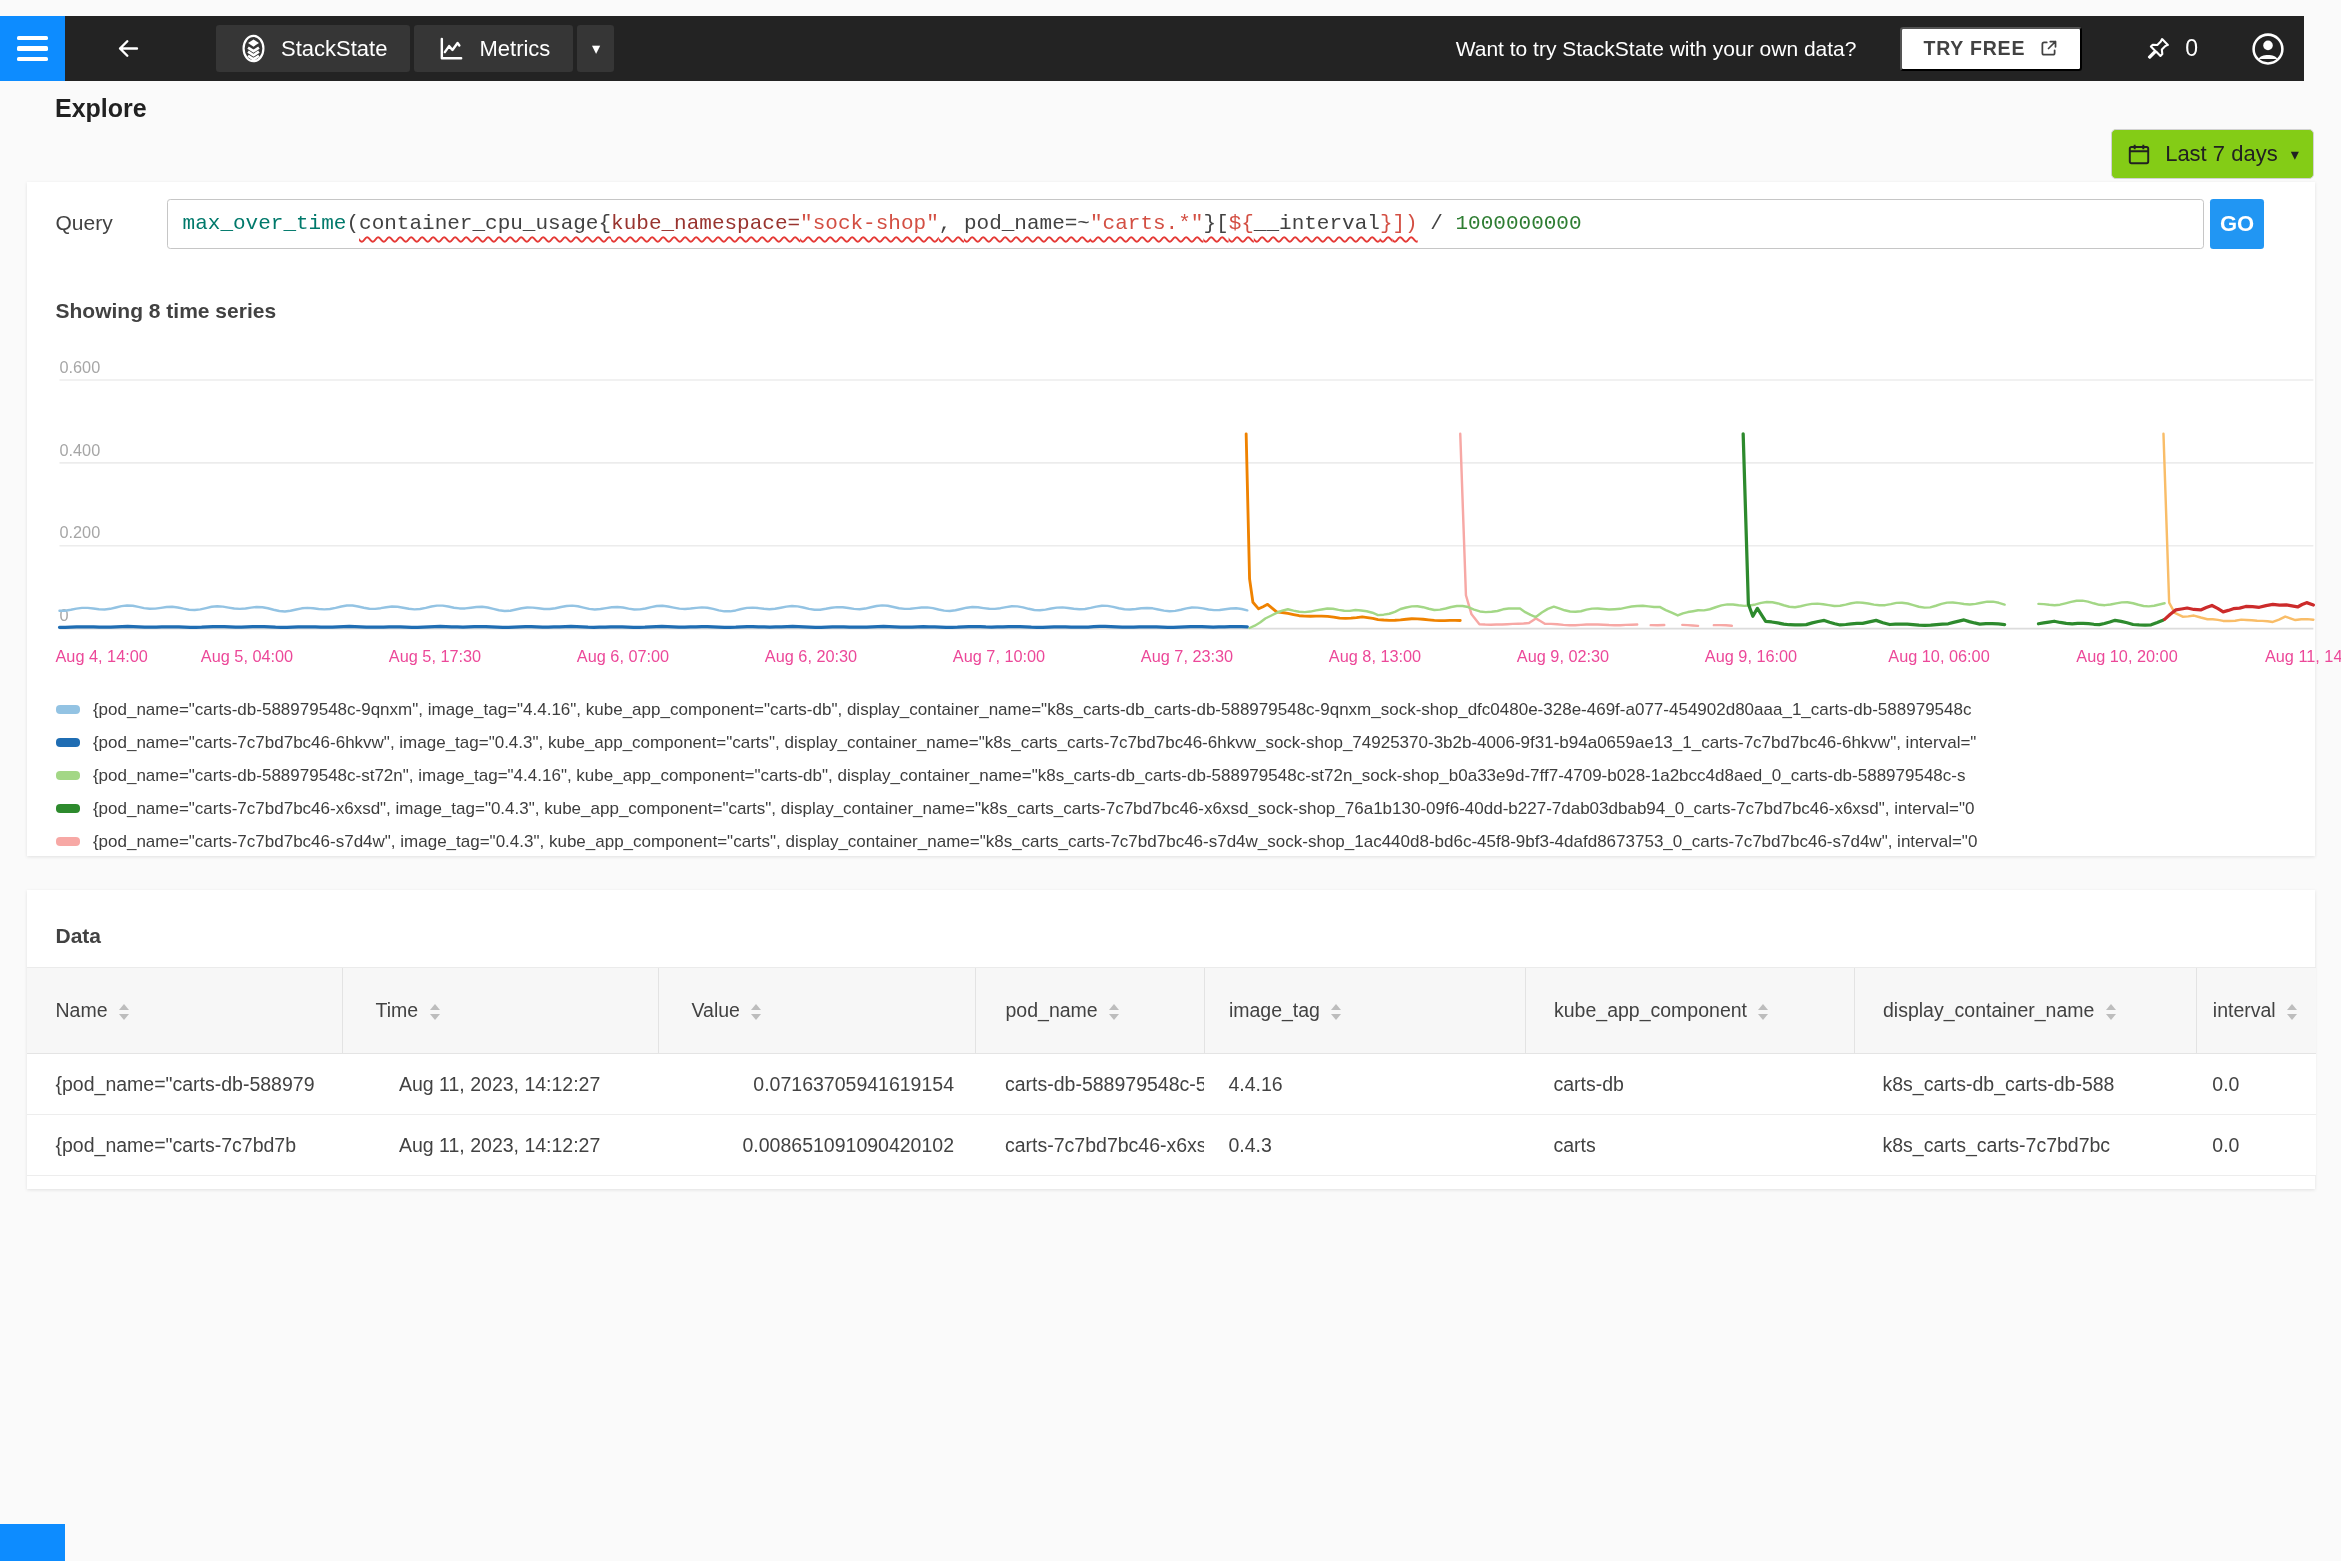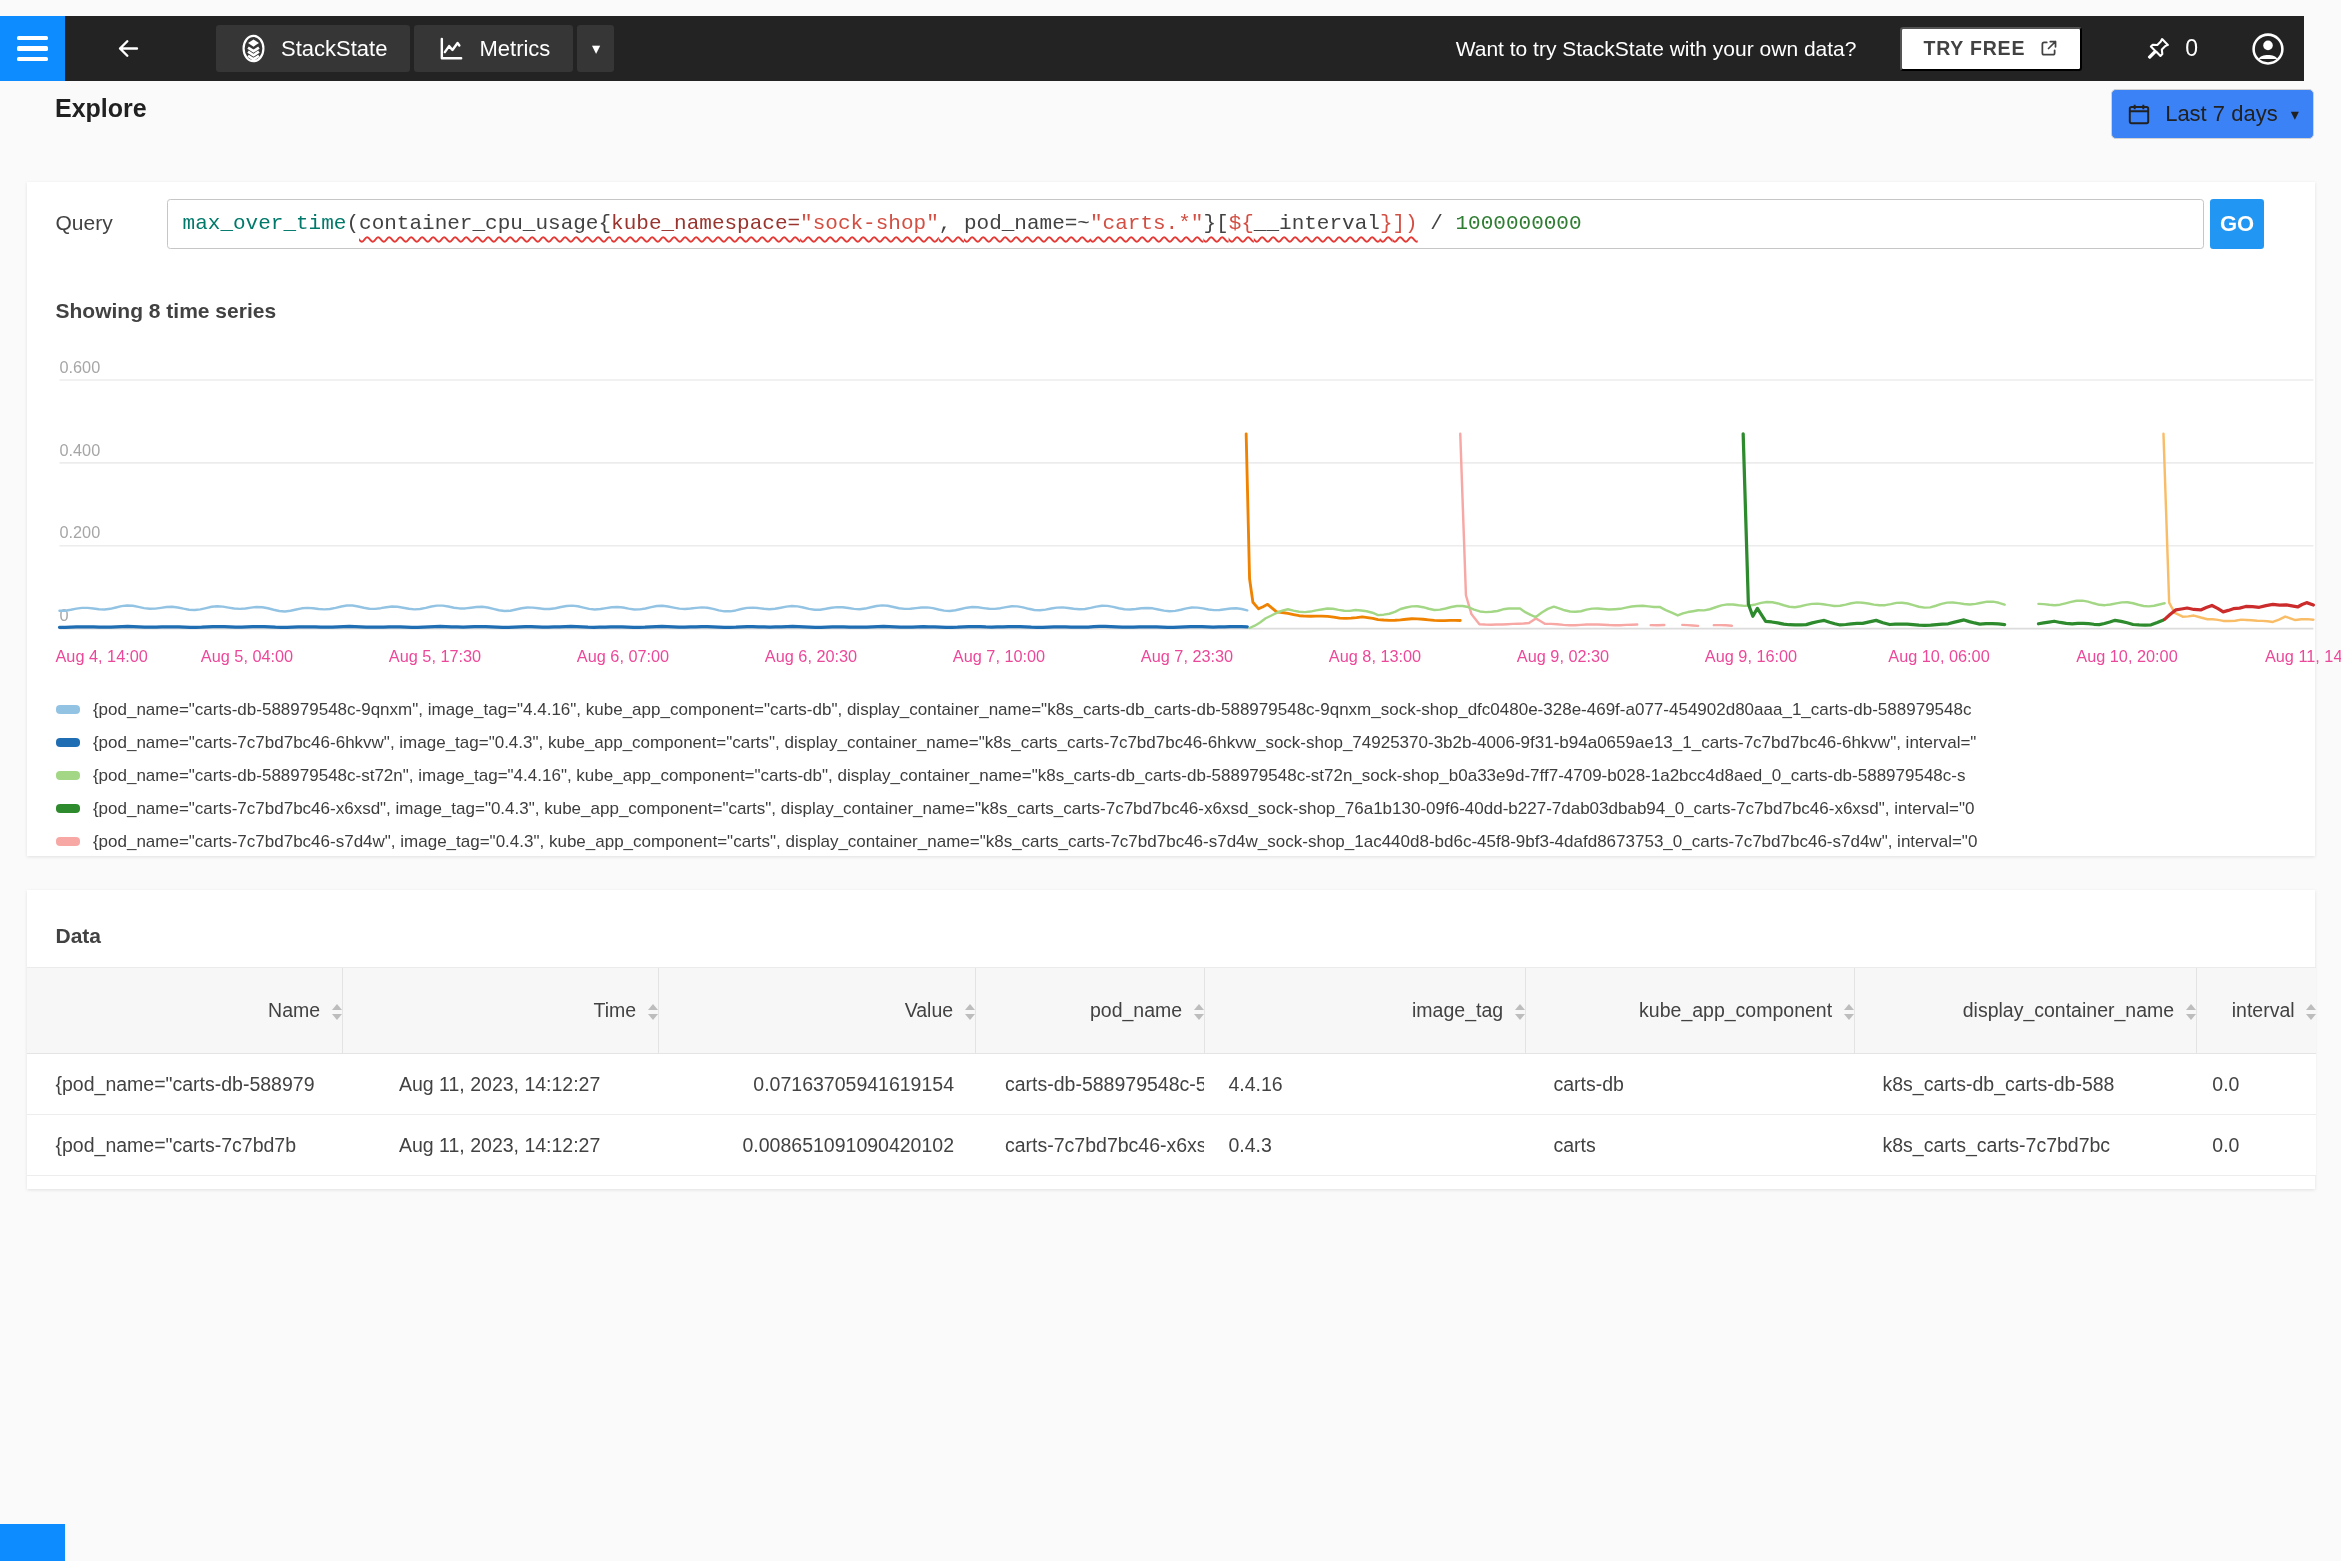--- a/index.html
+++ b/index.html
@@ -57,21 +57,21 @@
 
   .legend { position:absolute; left:28.5px; top:511px; width:2253px; }
   .legend-row { display:flex; align-items:center; height:33px; overflow:hidden; }
   .swatch { width:24.4px; height:8.1px; border-radius:4.1px; flex:0 0 24.4px; margin-right:13px; }
   .legend-text { font-size:17px; color:#3d3d3d; white-space:nowrap; overflow:hidden; flex:1; }
 
   
   .data-title { position:absolute; left:28.5px; top:34px; font-size:21px; font-weight:700; color:#424242; }
   .dtable { position:absolute; left:0; top:77px; width:2288px; border-collapse:collapse; table-layout:fixed; }
   .dtable th { height:86px; background:#f7f7f7; border-top:0.8px solid #ebebeb; border-bottom:0.8px solid #e4e4e4;
-               text-align:right; font-size:19.5px; font-weight:400; color:#424242; white-space:nowrap; overflow:hidden; }
+               text-align:left; font-size:19.5px; font-weight:400; color:#424242; white-space:nowrap; overflow:hidden; }
   .dtable th + th { border-left:0.8px solid #e3e3e3; }
   .dtable td { height:61px; font-size:19.5px; color:#424242; white-space:nowrap; overflow:hidden;
                border-bottom:0.8px solid #ededed; background:#fff; }
   .c1{width:315px}.c2{width:316px}.c3{width:317px}.c4{width:229px}
   .c5{width:321px}.c6{width:329px}.c7{width:342px}.c8{width:120px}
   .p-name{padding-left:28.5px}.p-time-h{padding-left:33px}.p-time{padding-left:57px}
   .p-val-h{padding-left:33px}.p-val{text-align:right;padding-right:21px}
   .p-pod{padding-left:30px}.p-img{padding-left:24.4px}.p-kube{padding-left:28.5px}
   .p-disp{padding-left:28.5px}.p-int{padding-left:16.3px}
   .sort { display:inline-flex; flex-direction:column; gap:3.3px; margin-left:11.4px; vertical-align:middle; }
@@ -135,21 +135,21 @@
   <div class="avatar">
     <svg class="icon" width="36" height="36" viewBox="0 0 24 24" fill="none" stroke="#fff" stroke-width="1.7">
         <circle cx="12" cy="12" r="9.6"></circle>
         <circle cx="12" cy="9.6" r="3.2" fill="#fff" stroke="none"></circle>
         <path d="M5.8 18.6c1.2-3.4 11.2-3.4 12.4 0z" fill="#fff" stroke="none"></path>
       </svg>
   </div>
 </header>
 
 <h1 class="page-title">Explore</h1>
-<button class="range-btn" style="background:#3b82f6;font-family:'Liberation Sans',sans-serif;">
+<button class="range-btn" style="background:#84cc16;font-family:'Liberation Sans',sans-serif;margin-top:40px;">
   <svg class="icon" width="26" height="26" viewBox="0 0 24 24" fill="none" stroke="#212121" stroke-width="1.8">
       <rect x="3.5" y="5.5" width="17" height="15" rx="1.5"></rect>
       <path d="M8 3.5v4M16 3.5v4M3.5 9.5h17"></path>
     </svg>
   <span>Last 7 days</span>
   <span style="font-size:16.3px;">▾</span>
 </button>
 
 <section class="card card1">
   <span class="q-label" style="position:absolute;left:28.5px;top:29px;">Query</span>

